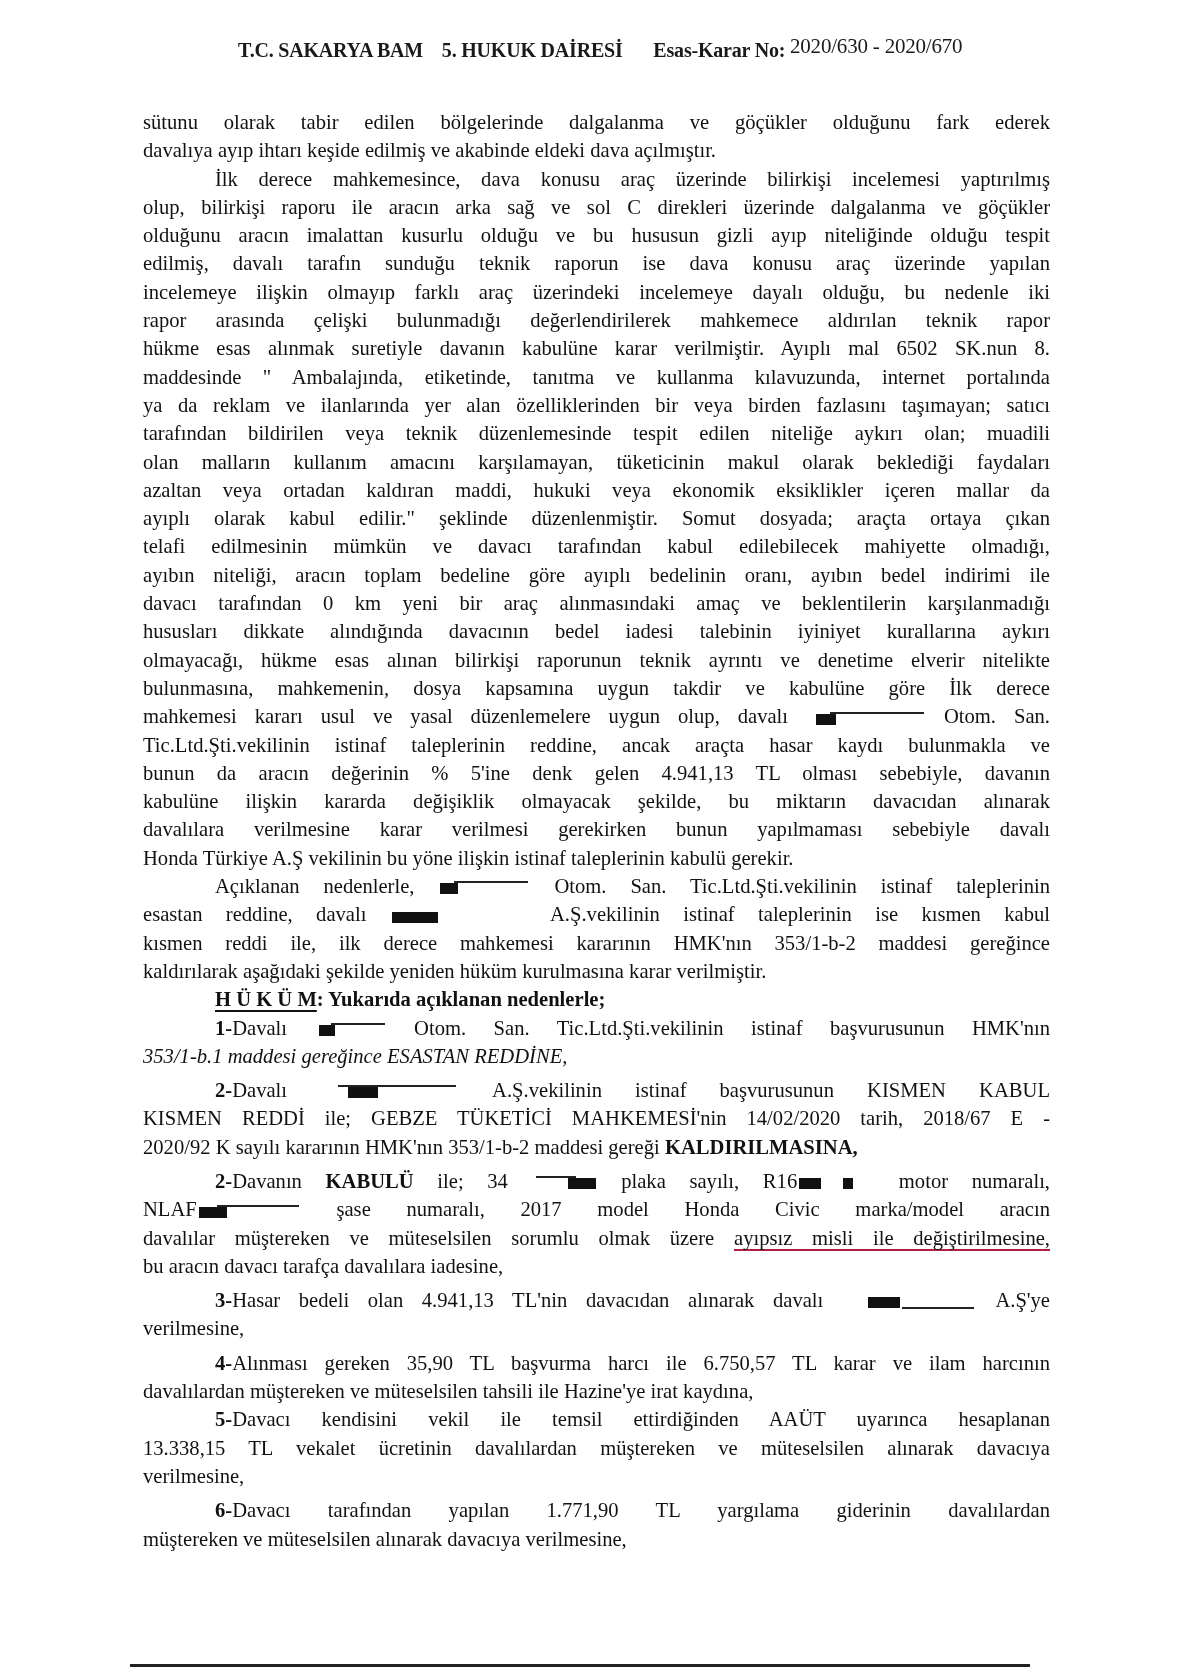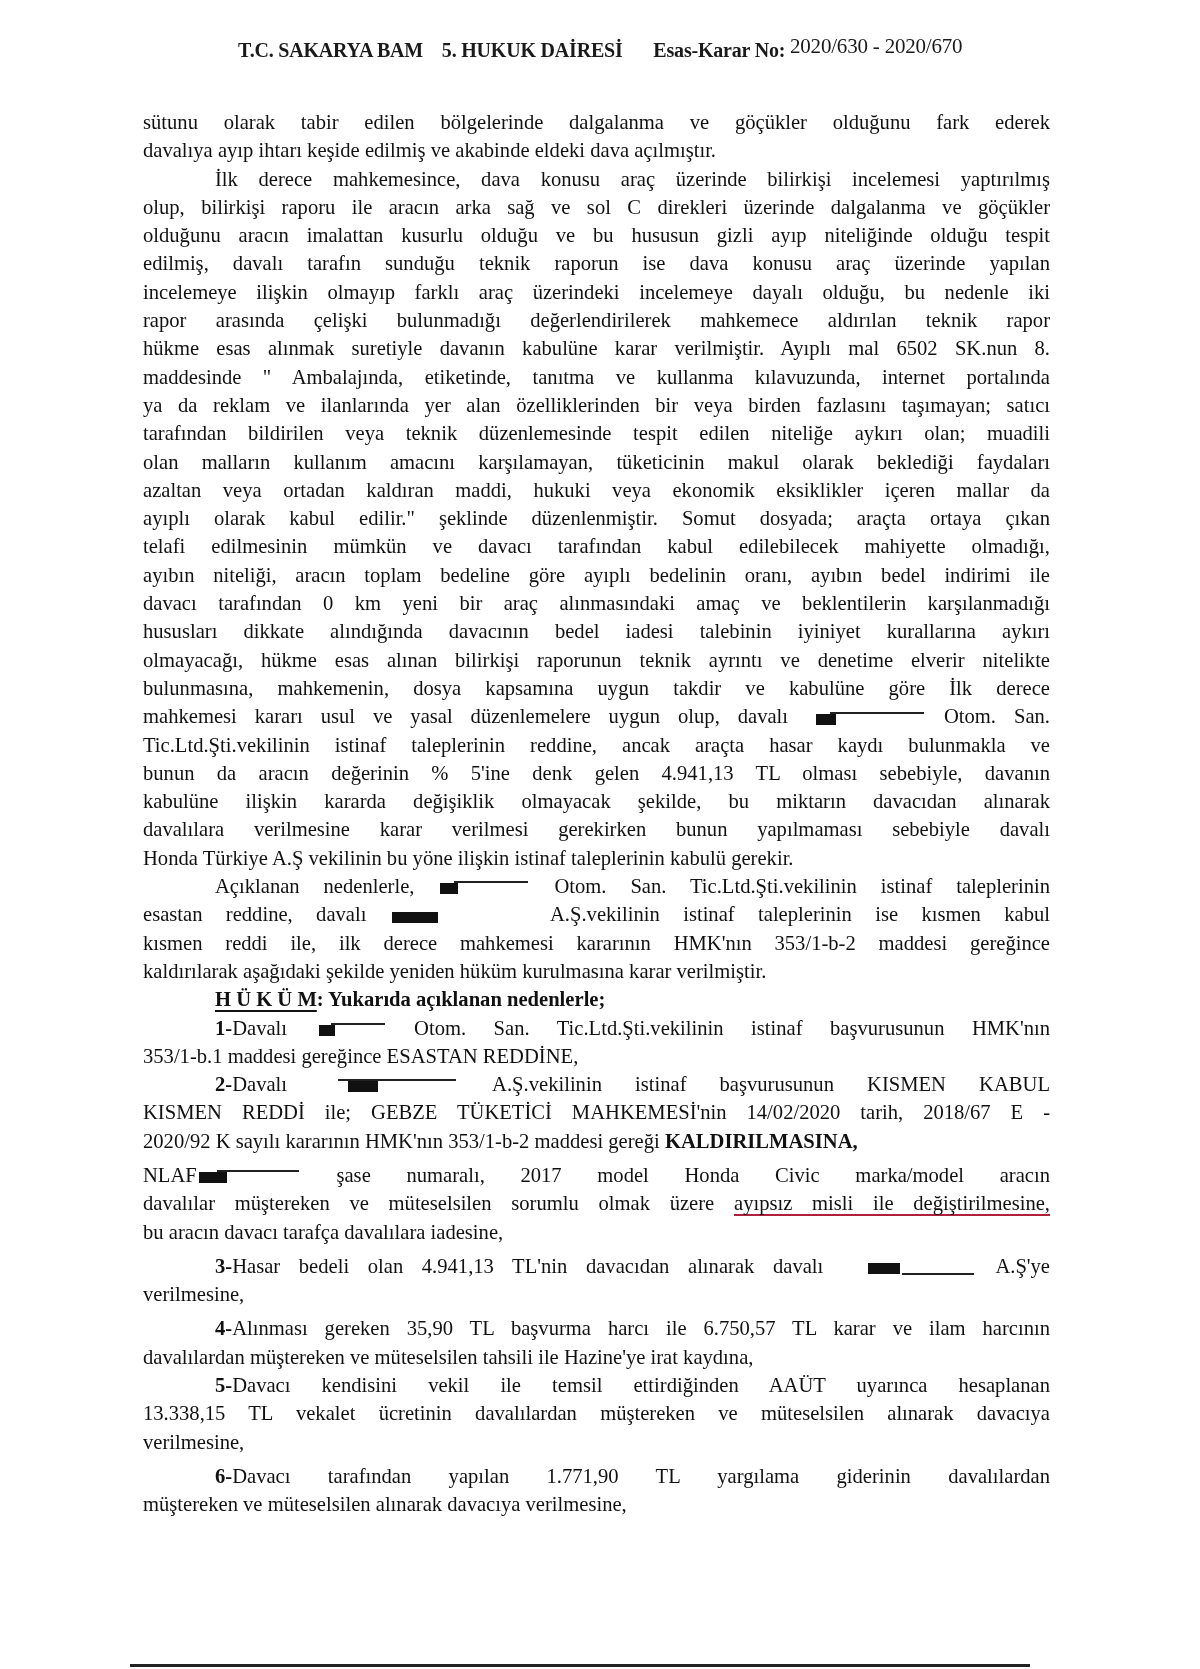--- a/index.html
+++ b/index.html
@@ -92,33 +92,41 @@
 
   <div class="line indent last b">
     <span class="hukum">H Ü K Ü M</span><span>: Yukarıda açıklanan nedenlerle;</span>
   </div>
 
   <div class="line indent">
     <span class="b">1-</span><span>Davalı</span>
     <span class="redact" style="width:72px"><span class="blk" style="left:4px;width:16px;"></span><span class="ln" style="left:16px;width:54px;"></span></span>
     <span>Otom. San. Tic.Ltd.Şti.vekilinin istinaf başvurusunun HMK'nın</span>
   </div>
-  <div class="line last" style="margin-bottom:0;">353/1-b.1 maddesi gereğince  ESASTAN REDDİNE,</div>
+  <div class="line last" style="margin-bottom:6px;font-style:italic;">353/1-b.1 maddesi gereğince  ESASTAN REDDİNE,</div>
 
   <div class="line indent">
     <span class="b">2-</span><span>Davalı</span>
     <span class="redact" style="width:140px"><span class="blk" style="left:28px;width:30px;"></span><span class="ln" style="left:18px;width:118px;top:0;"></span></span>
     <span>A.Ş.vekilinin istinaf başvurusunun KISMEN KABUL</span>
   </div>
   <div class="line">KISMEN REDDİ ile; GEBZE TÜKETİCİ MAHKEMESİ'nin 14/02/2020 tarih, 2018/67 E -</div>
   <div class="line last" style="margin-bottom:6px;">
     <span>2020/92 K sayılı kararının HMK'nın   353/1-b-2 maddesi gereği</span>
     <span class="b">KALDIRILMASINA,</span>
   </div>
 
+  <div class="line indent">
+    <span class="b">2-</span><span>Davanın</span>
+    <span class="b">KABULÜ</span>
+    <span>ile; 34</span>
+    <span class="redact" style="width:66px"><span class="blk" style="left:36px;width:28px;"></span><span class="ln" style="left:4px;width:40px;"></span></span>
+    <span>plaka sayılı, R16</span><span class="redact" style="width:78px"><span class="blk" style="left:2px;width:22px;"></span><span class="blk" style="left:46px;width:10px;"></span></span>
+    <span>motor numaralı,</span>
+  </div>
   <div class="line">
     <span>NLAF</span><span class="redact" style="width:104px"><span class="blk" style="left:2px;width:28px;"></span><span class="ln" style="left:20px;width:82px;"></span></span>
     <span>şase numaralı, 2017 model Honda Civic marka/model aracın</span>
   </div>
   <div class="line">
     <span>davalılar müştereken ve müteselsilen sorumlu olmak üzere</span>
     <span class="red-underline">ayıpsız misli ile değiştirilmesine,</span>
   </div>
   <div class="line last" style="margin-bottom:6px;">bu aracın davacı tarafça davalılara iadesine,</div>
 

